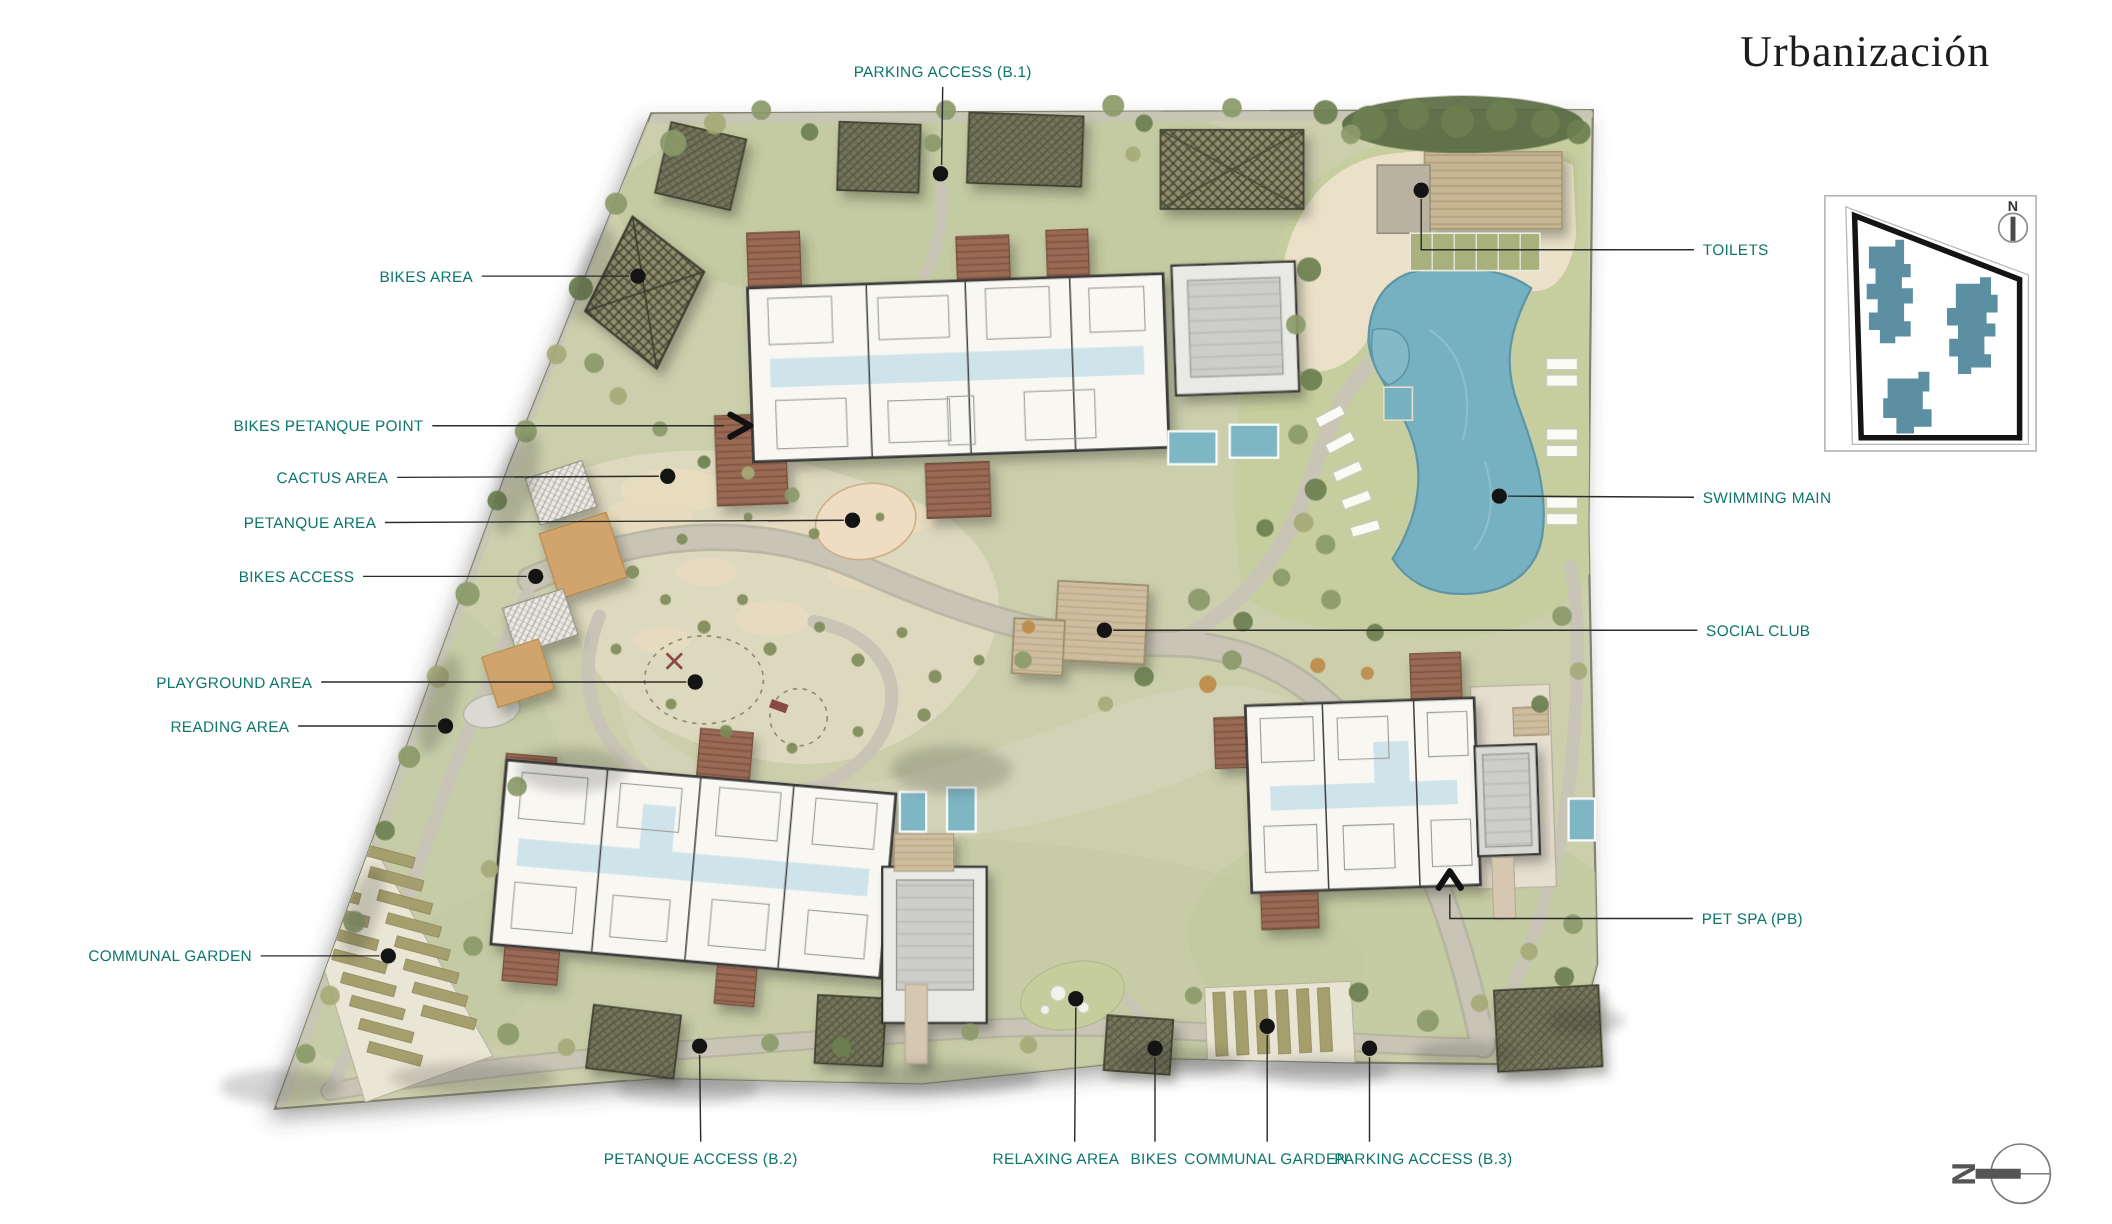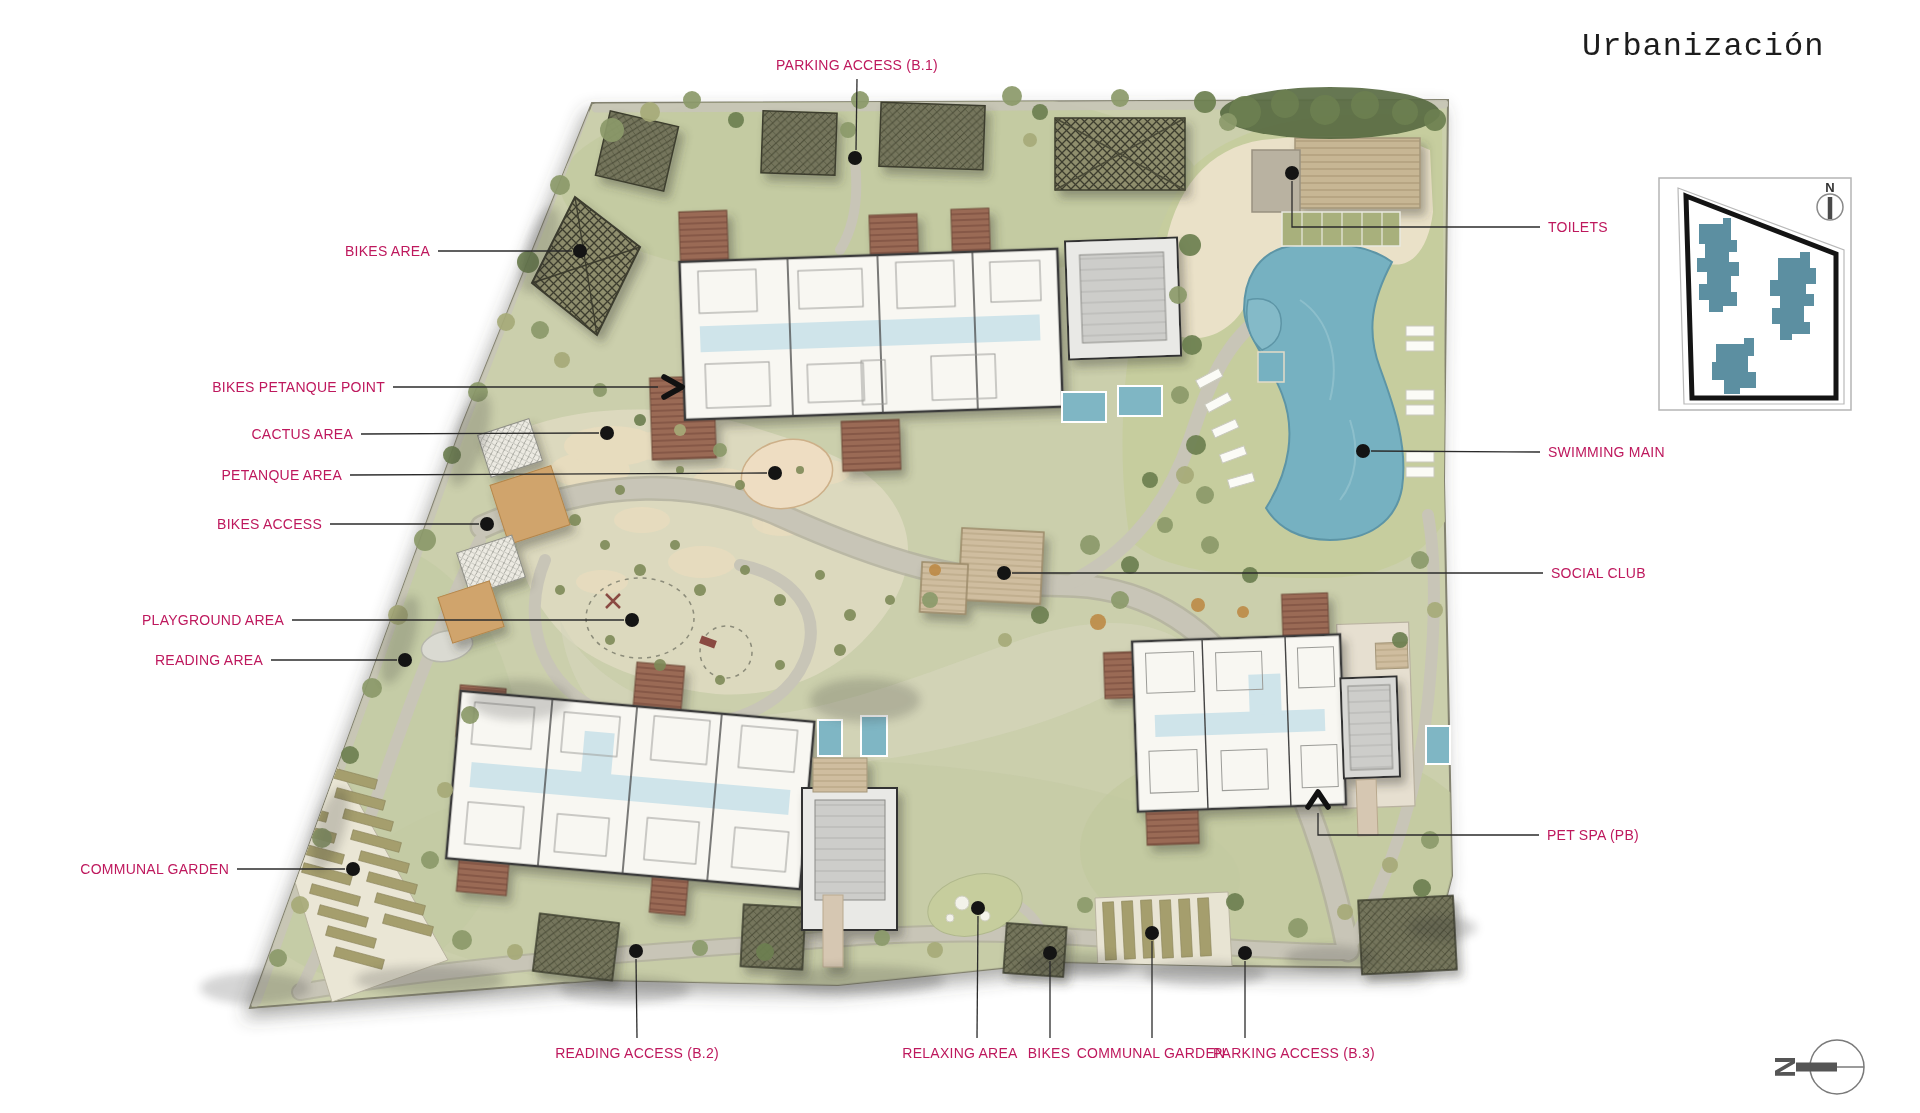--- a/index.html
+++ b/index.html
@@ -1,25 +1,25 @@
 <!DOCTYPE html>
 <html><head>
 <meta charset="utf-8">
 <style>
   html,body{margin:0;padding:0;background:#ffffff;}
   body{width:1920px;height:1113px;position:relative;overflow:hidden;
        font-family:"Liberation Sans",sans-serif;}
   #stage{position:absolute;inset:0;}
   svg.map{position:absolute;left:0;top:0;}
-  .lbl{position:absolute;font:14px/20px "Liberation Sans",sans-serif;color:#be185d;
+  .lbl{position:absolute;font:14px/20px "Liberation Sans",sans-serif;color:#0f766e;
        letter-spacing:.25px;white-space:nowrap;}
   .lbl.r{text-align:right;}
   .lbl.c{transform:translateX(-50%);}
-  .title{position:absolute;left:1582px;font-family:Liberation Mono, monospace;
-         font-size:32px;line-height:42px;letter-spacing:1px;}
+  .title{position:absolute;left:1582px;font-family:Liberation Serif, serif;
+         font-size:40px;line-height:42px;letter-spacing:1px;}
   .title.l1{top:26px;color:#1d1d1d;}
   .title.l2{top:70px;color:#6e9fa8;}
 </style>
 </head>
 <body>
 
 <div id="stage">
 
 <svg class="map" width="1920" height="1113" viewBox="0 0 1920 1113">
   <defs>
@@ -542,18 +542,18 @@
   <div class="lbl r" style="right:1567px;top:424px">CACTUS AREA</div>
   <div class="lbl r" style="right:1578px;top:465px">PETANQUE AREA</div>
   <div class="lbl r" style="right:1598px;top:514px">BIKES ACCESS</div>
   <div class="lbl r" style="right:1636px;top:610px">PLAYGROUND AREA</div>
   <div class="lbl r" style="right:1657px;top:650px">READING AREA</div>
   <div class="lbl r" style="right:1691px;top:859px">COMMUNAL GARDEN</div>
   <div class="lbl" style="left:1548px;top:217px">TOILETS</div>
   <div class="lbl" style="left:1548px;top:442px">SWIMMING MAIN</div>
   <div class="lbl" style="left:1551px;top:563px">SOCIAL CLUB</div>
   <div class="lbl" style="left:1547px;top:825px">PET SPA (PB)</div>
-  <div class="lbl c" style="left:637px;top:1043px">READING ACCESS (B.2)</div>
+  <div class="lbl c" style="left:637px;top:1043px">PETANQUE ACCESS (B.2)</div>
   <div class="lbl c" style="left:960px;top:1043px">RELAXING AREA</div>
   <div class="lbl c" style="left:1049px;top:1043px">BIKES</div>
   <div class="lbl c" style="left:1151px;top:1043px">COMMUNAL GARDEN</div>
   <div class="lbl c" style="left:1294px;top:1043px">PARKING ACCESS (B.3)</div>
 </div>
 
 </body></html>

